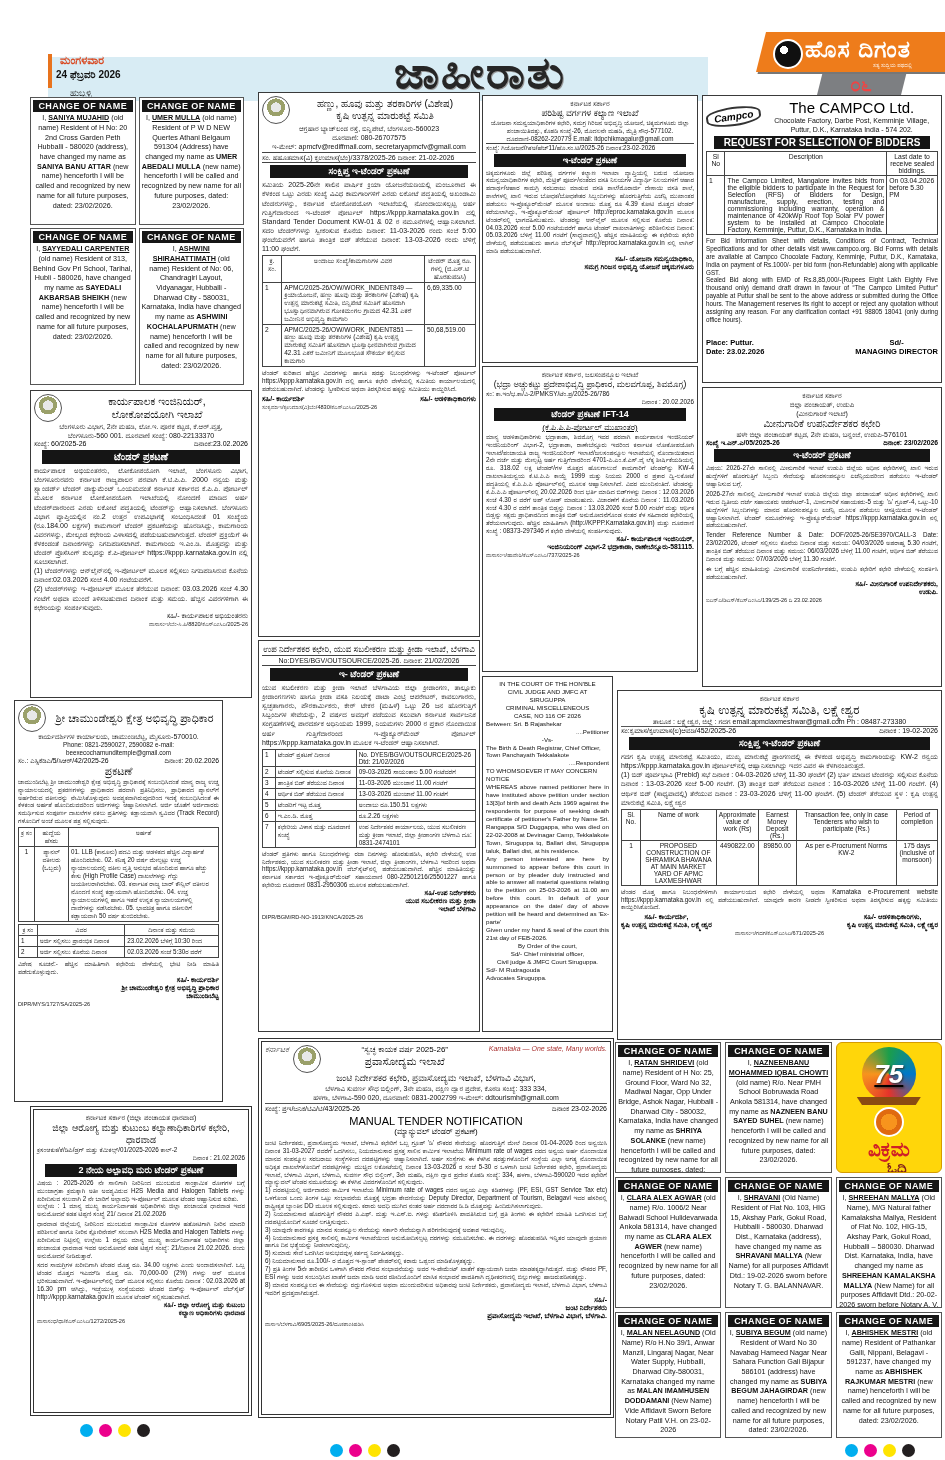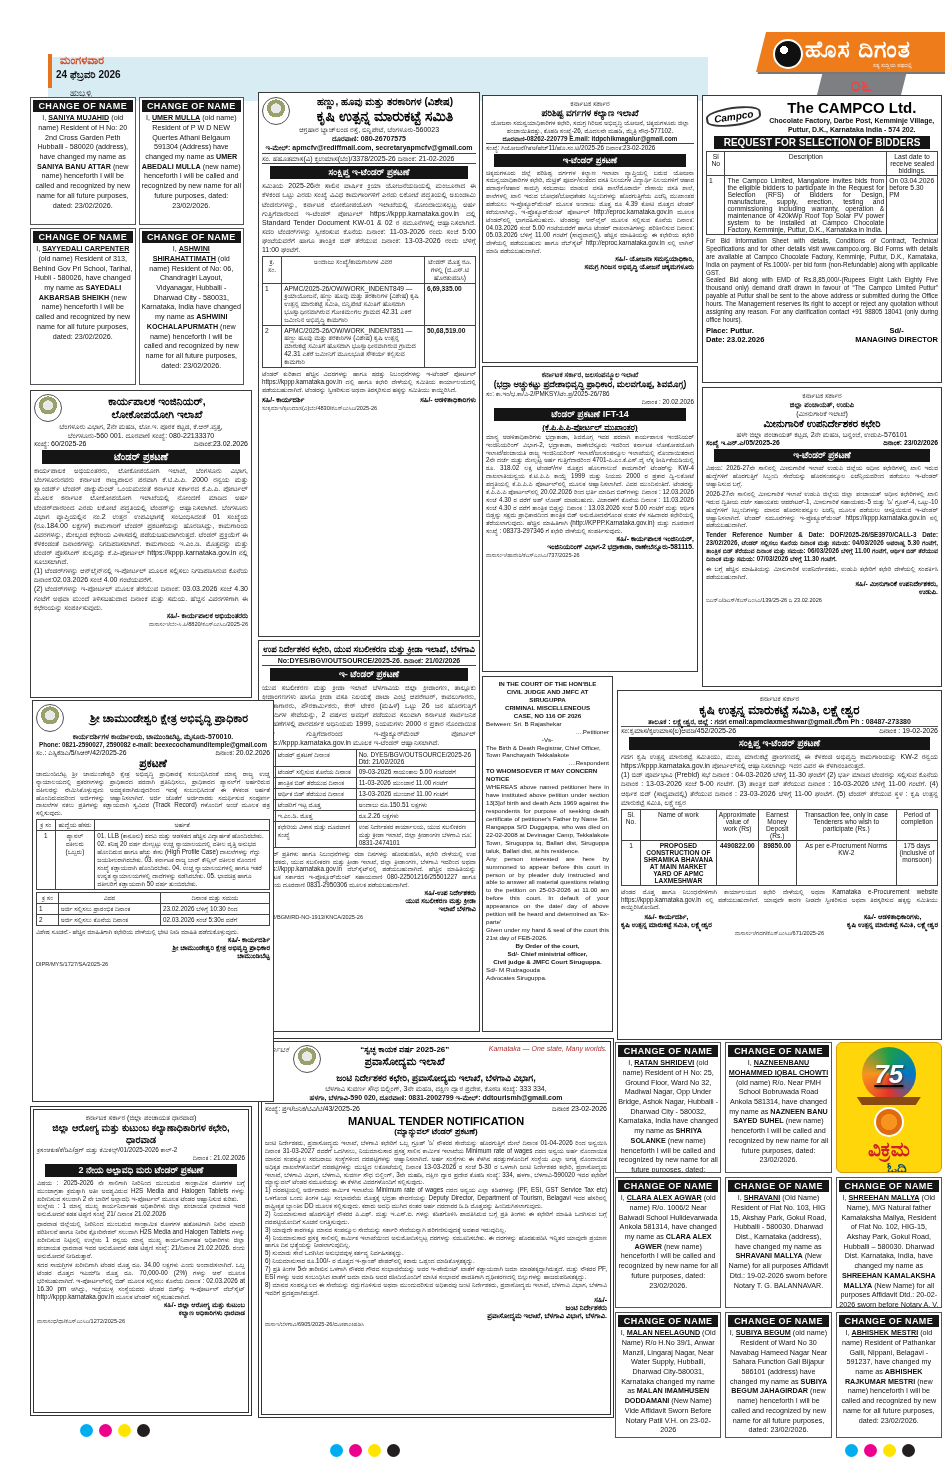--- a/index.html
+++ b/index.html
@@ -2,21 +2,21 @@
 <html><head>
 <meta charset="utf-8">
 <style>
   html,body{margin:0;padding:0;background:#f2f2f2;font-family:"Liberation Sans",sans-serif;}
   #page{position:relative;width:945px;height:1460px;background:#fff;margin:0 auto;overflow:hidden;padding-left:24px;}
   .box{position:absolute;border:1px solid #3a3a3a;background:#fff;box-sizing:border-box;padding:3px;overflow:hidden;}
   .dbl{border:1px solid #333;box-shadow:inset 0 0 0 2px #fff, inset 0 0 0 3px #333;padding:6px;}
   .k{font-size:7px;line-height:1.3;text-align:justify;color:#111;}
   .k6{font-size:6.3px;line-height:1.25;text-align:justify;color:#111;}
   .cen{text-align:center;}
-  .b{font-weight:bold;}
+  .b{font-weight:normal;}
   .bar{background:#151515;color:#fff;font-weight:bold;text-align:center;padding:1px 2px;margin:2px 8px;}
   .rightt{text-align:right;}
   table{width:100%;border-collapse:collapse;color:#111;}
   td,th{border:1px solid #444;padding:1px 2px;vertical-align:top;font-weight:normal;}
   .sig{display:flex;justify-content:space-between;font-size:6.8px;font-weight:bold;margin-top:2px;}
   .code{font-size:5.6px;color:#222;margin-top:1px;}
   
   #hdr-band{position:absolute;left:48px;top:57px;width:660px;height:44px;background:#d8ecf4;}
   #hdr-left{position:absolute;left:48px;top:52px;width:130px;height:52px;}
   #hdr-left .rule{position:absolute;left:0;top:2px;width:4px;height:34px;background:#e8731d;}
@@ -38,39 +38,40 @@
   .con .nm2{font-weight:bold;}
   #con-top{position:absolute;left:30px;top:97px;width:214px;height:288px;display:grid;grid-template-columns:1fr 1fr;gap:3px;}
   #con-bot{position:absolute;left:615px;top:1042px;width:327px;height:396px;display:grid;grid-template-columns:1fr 1fr 1fr;gap:4px;}
   
   .vik{background:#ffd60a;border:1px solid #d59b00;border-radius:6px;position:relative;overflow:hidden;text-align:center;}
   .vik .ring{width:54px;height:54px;margin:4px auto 0;border-radius:50%;background:conic-gradient(#1b9e4b,#0077c8,#e5332a,#f7941d,#1b9e4b);display:flex;align-items:center;justify-content:center;text-decoration:underline;}
   .vik .ring span{font-size:26px;font-weight:bold;color:#fff;font-style:italic;text-shadow:1px 1px 2px #333;}
   .vik .ribbon{width:64px;height:8px;background:#8a4b12;margin:-4px auto 0;clip-path:polygon(0 0,100% 0,92% 100%,8% 100%);}
   .vik .lion{width:26px;height:26px;margin:2px auto;border-radius:50%;background:radial-gradient(circle,#f7941d 0 8px,#e06a10 8px);border:2px solid #fff;}
   .vik .t1{font-size:20px;font-weight:bold;color:#d01f26;line-height:1;}
-  .vik .t2{font-size:15px;font-weight:bold;color:#0c4a6e;margin-left:16px;}
+  .vik .t2{font-size:15px;font-weight:bold;color:#7f1d1d;margin-left:16px;}
   
   .dots{position:absolute;display:flex;gap:6px;}
   .dots i{width:13px;height:13px;border-radius:50%;display:block;}
   .logo-circle{width:26px;height:26px;border-radius:50%;border:1.5px solid #555;display:inline-block;background:radial-gradient(circle at 50% 40%, #e8e8e8 0 5px, #9aa06a 5px 9px, #fff 9px);}
   .hdr-flex{display:flex;align-items:center;gap:4px;}
 </style>
 </head>
 <body>
 
 <div id="page">
 
   <div id="hdr-band"></div>
   <div id="hdr-left">
     <div class="rule"></div>
     <div id="hdr-day">ಮಂಗಳವಾರ</div>
     <div id="hdr-date">24 ಫೆಬ್ರವರಿ 2026</div>
     <div id="hdr-city">ಹುಬ್ಬಳ್ಳಿ</div>
   </div>
+  <div id="page-title">ಜಾಹೀರಾತು</div>
   <div id="logo">
     <div class="orange"></div>
     <div class="circ"></div>
     <div class="brand">ಹೊಸ ದಿಗಂತ</div>
     <div class="tag">ಸತ್ಯ ಸುದ್ದಿಯ ಪಥದಲ್ಲಿ</div>
     <div class="gray"></div>
     <div class="pnum">೦೬</div>
   </div>
 
   <div id="con-top">
@@ -90,21 +91,21 @@
         <div class="hdr">CHANGE OF NAME</div>
         <div><span>I, </span><span class="nm">ASHWINI SHIRAHATTIMATH</span><span> (old name) Resident of No: 06, Chandragiri Layout, Vidyanagar, Hubballi - Dharwad City - 580031, Karnataka, India have changed my name as </span><span class="nm2">ASHWINI KOCHALAPURMATH</span><span> (new name) henceforth I will be called and recognized by new name for all future purposes, dated: 23/02/2026.</span></div>
       </div>
     </div>
 
   <div class="box" style="left:258px;top:92px;width:222px;height:545px;">
     <div class="hdr-flex">
       <span class="logo-circle"></span>
       <div style="flex:1;text-align:center;">
         <div class="b" style="font-size:10px;">ಹಣ್ಣು, ಹೂವು ಮತ್ತು ತರಕಾರಿಗಳ (ವಿಶೇಷ)</div>
-        <div class="b" style="font-size:14px;">ಕೃಷಿ ಉತ್ಪನ್ನ ಮಾರುಕಟ್ಟೆ ಸಮಿತಿ</div>
+        <div class="b" style="font-size:10px;">ಕೃಷಿ ಉತ್ಪನ್ನ ಮಾರುಕಟ್ಟೆ ಸಮಿತಿ</div>
       </div>
     </div>
     <div class="cen k">ಆಗ್ರಹಾರ ಬ್ಯಾಚ್‌ಲಂಡ ರಸ್ತೆ, ಬಿನ್ನಿಪೇಟೆ, ಬೆಂಗಳೂರು-560023</div>
     <div class="cen k b">ದೂರವಾಣಿ: 080-26707575</div>
     <div class="cen k b">ಇ-ಮೇಲ್: apmcfv@rediffmail.com, secretaryapmcfv@gmail.com</div>
     <div class="k" style="border-top:1px solid #444;border-bottom:1px solid #444;margin:1px 0;">ಸಂ. ಹಹೂತಮಾಸ(ವಿ) ಕೃಉಮಾಸ(ಬೆಂ)/3378/2025-26 ದಿನಾಂಕ: 21-02-2026</div>
     <div class="bar" style="font-size:9px;">ಸಂಕ್ಷಿಪ್ತ ಇ-ಟೆಂಡರ್ ಪ್ರಕಟಣೆ</div>
     <div class="k">ಸಮಿತಿಯ 2025-26ನೇ ಸಾಲಿನ ವಾರ್ಷಿಕ ಕ್ರಿಯಾ ಯೋಜನೆಯಡಿಯಲ್ಲಿ ಮಂಜೂರಾದ ಈ ಕೆಳಕಂಡ ಒಟ್ಟು ಎರಡು ಸಂಖ್ಯೆ ವಿವಿಧ ಕಾಮಗಾರಿಗಳಿಗೆ ಎರಡು ಲಕೋಟೆ ಪದ್ಧತಿಯಲ್ಲಿ ಅಖಂಡಾಮಿ ಟೆಂಡರುಗಳನ್ನು, ಕರ್ನಾಟಕ ಲೋಕೋಪಯೋಗಿ ಇಲಾಖೆಯಲ್ಲಿ ನೋಂದಾಯಿಸಲ್ಪಟ್ಟ ಅರ್ಹ ಗುತ್ತಿಗೆದಾರರಿಂದ ಇ-ಟೆಂಡರ್ ಪೋರ್ಟಲ್ https://kppp.karnataka.gov.in ದಲ್ಲಿ Standard Tender Document KW-01 &amp; 02 ರ ನಮೂನೆಗಳಲ್ಲಿ ಆಹ್ವಾನಿಸಲಾಗಿದೆ. ಸದರಿ ಟೆಂಡರ್‌ಗಳನ್ನು ಸ್ವೀಕರಿಸುವ ಕೊನೆಯ ದಿನಾಂಕ: 11-03-2026 ರಂದು ಸಂಜೆ 5:00 ಘಂಟೆಯವರೆಗೆ ಹಾಗೂ ತಾಂತ್ರಿಕ ಬಿಡ್ ತೆರೆಯುವ ದಿನಾಂಕ: 13-03-2026 ರಂದು ಬೆಳಿಗ್ಗೆ 11:00 ಘಂಟೆಗೆ.</div>
     <table style="font-size:6.6px;margin-top:2px;">
       <tbody>
@@ -294,21 +295,21 @@
       </tr>
       <tr>
         <td>1</td>
         <td style="text-align:justify;">The Campco Limited, Mangalore invites bids from the eligible bidders to participate in the Request for Selection (RFS) of Bidders for Design, manufacture, supply, erection, testing and commissioning including warranty, operation &amp; maintenance of 420kWp Roof Top Solar PV power system to be installed at Campco Chocolate Factory, Kemminje, Puttur, D.K., Karnataka in India.</td>
         <td>On 03.04.2026 before 5.30 PM</td>
       </tr>
     </tbody>
       </table>
     <div class="k6" style="margin-top:2px;">For Bid Information Sheet with details, Conditions of Contract, Technical Specifications and for other details visit www.campco.org. Bid Forms with details are available at Campco Chocolate Factory, Kemminje, Puttur, D.K., Karnataka, India on payment of Rs.1000/- per bid form (non-Refundable) along with applicable GST.</div>
     <div class="k6">Sealed Bid along with EMD of Rs.8,85,000/-(Rupees Eight Lakh Eighty Five thousand only) demand draft drawn in favour of “The Campco Limited Puttur” payable at Puttur shall be sent to the above address or submitted during the Office hours. The Management reserves its right to accept or reject any quotation without assigning any reason. For any clarification contact +91 98805 18041 (only during office hours).</div>
-    <div style="display:flex;justify-content:space-between;font-size:7.5px;font-weight:bold;margin-top:2px;">
+    <div style="display:flex;justify-content:space-between;font-size:7.5px;font-weight:bold;margin-top:14px;">
       <span>
         <span>Place: Puttur.</span><br>
         <span>Date: 23.02.2026</span>
       </span>
       <span class="cen">
         <span>Sd/-</span><br>
         <span>MANAGING DIRECTOR</span>
       </span>
     </div>
   </div>
@@ -389,21 +390,21 @@
       <span>ದಿನಾಂಕ:23.02.2026</span>
     </div>
     <div class="bar" style="font-size:10px;">ಟೆಂಡರ್ ಪ್ರಕಟಣೆ</div>
     <div class="k">ಕಾರ್ಯಪಾಲಕ ಅಭಿಯಂತರರು, ಲೋಕೋಪಯೋಗಿ ಇಲಾಖೆ, ಬೆಂಗಳೂರು ವಿಭಾಗ, ಬೆಂಗಳೂರುರವರು ಕರ್ನಾಟಕ ರಾಜ್ಯಪಾಲರ ಪರವಾಗಿ ಕೆ.ಟಿ.ಪಿ.ಪಿ. 2000 ರನ್ವಯ ಮತ್ತು ಸ್ಟ್ಯಾಂಡರ್ಡ್ ಟೆಂಡರ್ ಡಾಕ್ಯುಮೆಂಟ್ ಒಂಯಮದಂತೆ ಕರ್ನಾಟಕ ಸರ್ಕಾರದ ಕೆ.ಪಿ.ಪಿ. ಪೋರ್ಟಲ್ ಮೂಲಕ ಕರ್ನಾಟಕ ಲೋಕೋಪಯೋಗಿ ಇಲಾಖೆಯಲ್ಲಿ ನೋಂದಣಿ ಮಾಡಿದ ಅರ್ಹ ಟೆಂಡರ್‌ದಾರರಿಂದ ಎರಡು ಲಕೋಟೆ ಪದ್ಧತಿಯಲ್ಲಿ ಟೆಂಡರ್‌ನ್ನು ಆಹ್ವಾನಿಸಲಾಗಿದೆ. ಬೆಂಗಳೂರು ವಿಭಾಗ ವ್ಯಾಪ್ತಿಯಲ್ಲಿನ ನಂ.2 ಉತ್ತರ ಉಪವಿಭಾಗಕ್ಕೆ ಸಂಬಂಧಿಸಿದಂತೆ 01 ಸಂಖ್ಯೆಯ (ರೂ.184.00 ಲಕ್ಷಗಳ) ಕಾಮಗಾರಿಗೆ ಟೆಂಡರ್ ಪ್ರಕಟಣೆಯನ್ನು ಹೊರಡಿಸಿದ್ದು, ಕಾಮಗಾರಿಯ ವಿವರಗಳನ್ನು, ಮೇಲ್ಕಂಡ ಕಛೇರಿಯ ವಿಳಾಸದಲ್ಲಿ ಪಡೆಯಬಹುದಾಗಿರುತ್ತದೆ. ಟೆಂಡರ್ ಪ್ರಕ್ರಿಯೆಗೆ ಈ ಕೆಳಕಂಡಂತೆ ದಿನಾಂಕಗಳನ್ನು ನಿಗದಿಪಡಿಸಲಾಗಿದೆ. ಕಾಮಗಾರಿಯ ಇ.ಎಂ.ಡಿ. ಮೊತ್ತವನ್ನು ಮತ್ತು ಟೆಂಡರ್ ಪ್ರೊಸೆಸಿಂಗ್ ಶುಲ್ಕವನ್ನು ಕೆ.ಪಿ-ಪೋರ್ಟಲ್ https://kppp.karnataka.gov.in ನಲ್ಲಿ ಸೂಚಿಸಲಾಗಿದೆ.</div>
     <div class="k">(1) ಟೆಂಡರ್‌ಗಳನ್ನು ಆನ್‌ಲೈನ್‌ನಲ್ಲಿ ಇ-ಪೋರ್ಟಲ್ ಮೂಲಕ ಸಲ್ಲಿಸಲು ನಿಗದಿಪಡಿಸಿರುವ ಕೊನೆಯ ದಿನಾಂಕ:02.03.2026 ಸಂಜೆ 4.00 ಗಂಟೆಯವರೆಗೆ.</div>
     <div class="k">(2) ಟೆಂಡರ್‌ಗಳನ್ನು ಇ-ಪೋರ್ಟಲ್ ಮೂಲಕ ತೆರೆಯುವ ದಿನಾಂಕ: 03.03.2026 ಸಂಜೆ 4.30 ಗಂಟೆಗೆ ಅಥವಾ ಮುಂದೆ ತಿಳಿಸಬಹುದಾದ ದಿನಾಂಕ ಮತ್ತು ಸಮಯ. ಹೆಚ್ಚಿನ ವಿವರಗಳಿಗಾಗಿ ಈ ಕಛೇರಿಯನ್ನು ಸಂಪರ್ಕಿಸುವುದು.</div>
     <div class="rightt b" style="font-size:7px;">ಸಹಿ/- ಕಾರ್ಯಪಾಲಕ ಅಭಿಯಂತರರು</div>
     <div class="code rightt">ವಾಸಾಸಂಇ/ಬೆಂ-ಸಿ.ಪಿ/8820/ಕೆಎಸ್ಎಂಸಿಎ/2025-26</div>
   </div>
 
-  <div class="box" style="left:32px;top:700px;width:242px;height:402px;">
+  <div class="box" style="left:14px;top:700px;width:209px;height:402px;">
     <div class="hdr-flex">
       <span class="logo-circle"></span>
       <div class="b" style="flex:1;text-align:center;font-size:11px;">ಶ್ರೀ ಚಾಮುಂಡೇಶ್ವರಿ ಕ್ಷೇತ್ರ ಅಭಿವೃದ್ಧಿ ಪ್ರಾಧಿಕಾರ</div>
     </div>
     <div class="cen k b">ಕಾರ್ಯದರ್ಶಿಗಳ ಕಾರ್ಯಾಲಯ, ಚಾಮುಂಡಿಬೆಟ್ಟ, ಮೈಸೂರು-570010.</div>
     <div class="cen k6 b">Phone: 0821-2590027, 2590082 e-mail: beexecochamunditemple@gmail.com</div>
     <div style="display:flex;justify-content:space-between;font-size:6.8px;">
       <span>ಸಂ.: ಎಸ್ಸಿಕೆಡಿಎ/5/ಸಿಆರ್/42/2025-26</span>
       <span>ದಿನಾಂಕ: 20.02.2026</span>
     </div>

